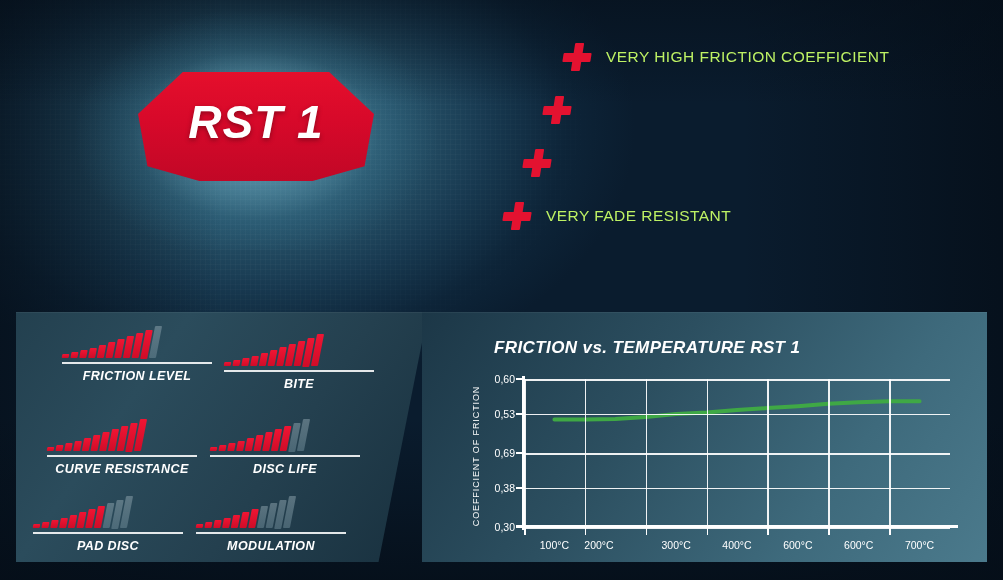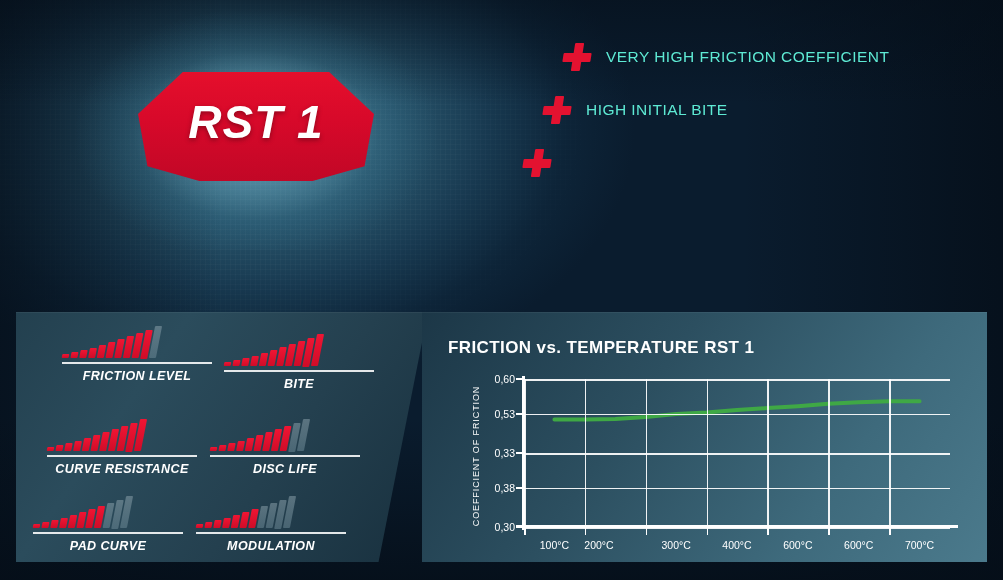--- a/index.html
+++ b/index.html
@@ -60,21 +60,21 @@
   .feature-row { display:flex; align-items:center; height:53px; }
   .plus-icon {
     width:30px; height:30px; position:relative; flex:none; margin-right:14px;
   }
   .plus-icon::before, .plus-icon::after {
     content:""; position:absolute; background:#e31230; border-radius:1px;
   }
   .plus-icon::before { left:11px; top:1px; width:9px; height:28px; transform:skewX(-9deg); }
   .plus-icon::after  { left:1px; top:11px; width:28px; height:9px; transform:skewX(-9deg); }
   .feature-label {
-    color:#5eead4; font-size:15.5px; letter-spacing:.45px; white-space:nowrap;
+    color:#bef264; font-size:15.5px; letter-spacing:.45px; white-space:nowrap;
   }
 
   
   #ratings-panel {
     position:absolute; left:16px; top:312px; width:412px; height:250px;
     background:linear-gradient(125deg,#23404f 0%,#2b4c5c 30%,#24404f 62%,#18303e 100%);
     clip-path:polygon(0 0, 100% 0, 88% 100%, 0 100%);
     box-shadow:inset 0 1px 0 rgba(255,255,255,.05);
   }
   #chart-panel {
@@ -93,22 +93,22 @@
   .gbar.off { background:linear-gradient(180deg,#8da3ad 0%,#6d8a97 100%); opacity:.52; }
   .gauge-rule { height:1.5px; background:rgba(255,255,255,.88); margin-top:4px; }
   .gauge-label {
     margin-top:5px; text-align:center; color:#fff;
     font-size:12.5px; font-weight:bold; font-style:italic; letter-spacing:.4px;
     white-space:nowrap;
   }
 
   
   #chart-title {
-    position:absolute; left:448px; top:338px;
-    color:#fff; font-size:17px; font-weight:bold; letter-spacing:.4px;
+    position:absolute; left:494px; top:338px;
+    color:#fff; font-size:17px; font-weight:bold; font-style:italic; letter-spacing:.4px;
   }
   #yaxis-title {
     position:absolute; left:462px; top:383px; width:146px; height:14px;
     transform:rotate(-90deg); transform-origin:left top;
     margin-left:9px; margin-top:146px;
     color:#fff; font-size:9px; letter-spacing:.9px; text-align:center;
   }
   #plot {
     position:absolute; left:524px; top:379px; width:426px; height:148px;
   }
@@ -142,24 +142,27 @@
   <div id="logo-text">RST 1</div>
 </div>
 
 <div id="features">
     <div class="feature-row" style="padding-left: 62px;">
       <span class="plus-icon"></span>
       <span class="feature-label">VERY HIGH FRICTION COEFFICIENT</span>
     </div>
     <div class="feature-row" style="padding-left: 42px;">
       <span class="plus-icon"></span>
-      <span class="feature-label">HIGH INITIAL BITE</span>
     </div>
     <div class="feature-row" style="padding-left: 22px;">
       <span class="plus-icon"></span>
+    </div>
+    <div class="feature-row" style="padding-left: 2px;">
+      <span class="plus-icon"></span>
+      <span class="feature-label">VERY FADE RESISTANT</span>
     </div>
   </div>
 
 <div id="ratings-panel"></div>
 
 <div id="chart-panel"></div>
 <div id="chart-title">FRICTION vs. TEMPERATURE RST 1</div>
 <div id="yaxis-title">COEFFICIENT OF FRICTION</div>
 <div id="plot">
   <div id="axis-y"></div>
@@ -168,21 +171,21 @@
     <polyline id="curve-line" fill="none" stroke-width="4" stroke-linecap="round" stroke-linejoin="round" points="30.43,40.45 60.86,40.45 91.29,39.96 121.71,37.99 152.14,35.03 182.57,33.55 213.00,31.08 243.43,29.11 273.86,27.13 304.29,24.67 334.71,23.19 365.14,22.20 395.57,22.20" stroke="#3fa845"></polyline>
   </svg>
 <div class="grid-h" style="top: 0px;"></div>
     <div class="ytick-mark" style="top: 0px;"></div>
     <div class="ytick-lbl" style="top: 0px;">0,60</div>
     <div class="grid-h" style="top: 34.5333px;"></div>
     <div class="ytick-mark" style="top: 34.5333px;"></div>
     <div class="ytick-lbl" style="top: 34.5333px;">0,53</div>
     <div class="grid-h" style="top: 74px;"></div>
     <div class="ytick-mark" style="top: 74px;"></div>
-    <div class="ytick-lbl" style="top: 74px;">0,33</div>
+    <div class="ytick-lbl" style="top: 74px;">0,69</div>
     <div class="grid-h" style="top: 108.533px;"></div>
     <div class="ytick-mark" style="top: 108.533px;"></div>
     <div class="ytick-lbl" style="top: 108.533px;">0,38</div>
     <div class="grid-h" style="top: 148px;"></div>
     <div class="ytick-mark" style="top: 148px;"></div>
     <div class="ytick-lbl" style="top: 148px;">0,30</div>
     <div class="grid-v" style="left: 0px;"></div>
     <div class="xtick-mark" style="left: 0px;"></div>
     <div class="xtick-lbl" style="left: 30.4286px;">100°C</div>
     <div class="grid-v" style="left: 60.8571px;"></div>
@@ -281,21 +284,21 @@
       <div class="gbar on" style="height: 10.2px;"></div>
       <div class="gbar on" style="height: 12.9px;"></div>
       <div class="gbar on" style="height: 15.8px;"></div>
       <div class="gbar on" style="height: 18.8px;"></div>
       <div class="gbar on" style="height: 21.9px;"></div>
       <div class="gbar off" style="height: 25.2px;"></div>
       <div class="gbar off" style="height: 28.5px;"></div>
       <div class="gbar off" style="height: 32px;"></div>
     </div>
     <div class="gauge-rule"></div>
-    <div class="gauge-label">PAD CURVE</div>
+    <div class="gauge-label">PAD DISC</div>
   </div>
 <div class="gauge" style="left: 196px; top: 494px;">
     <div class="gauge-bars">
       <div class="gbar on" style="height: 4px;"></div>
       <div class="gbar on" style="height: 5.6px;"></div>
       <div class="gbar on" style="height: 7.7px;"></div>
       <div class="gbar on" style="height: 10.2px;"></div>
       <div class="gbar on" style="height: 12.9px;"></div>
       <div class="gbar on" style="height: 15.8px;"></div>
       <div class="gbar on" style="height: 18.8px;"></div>

